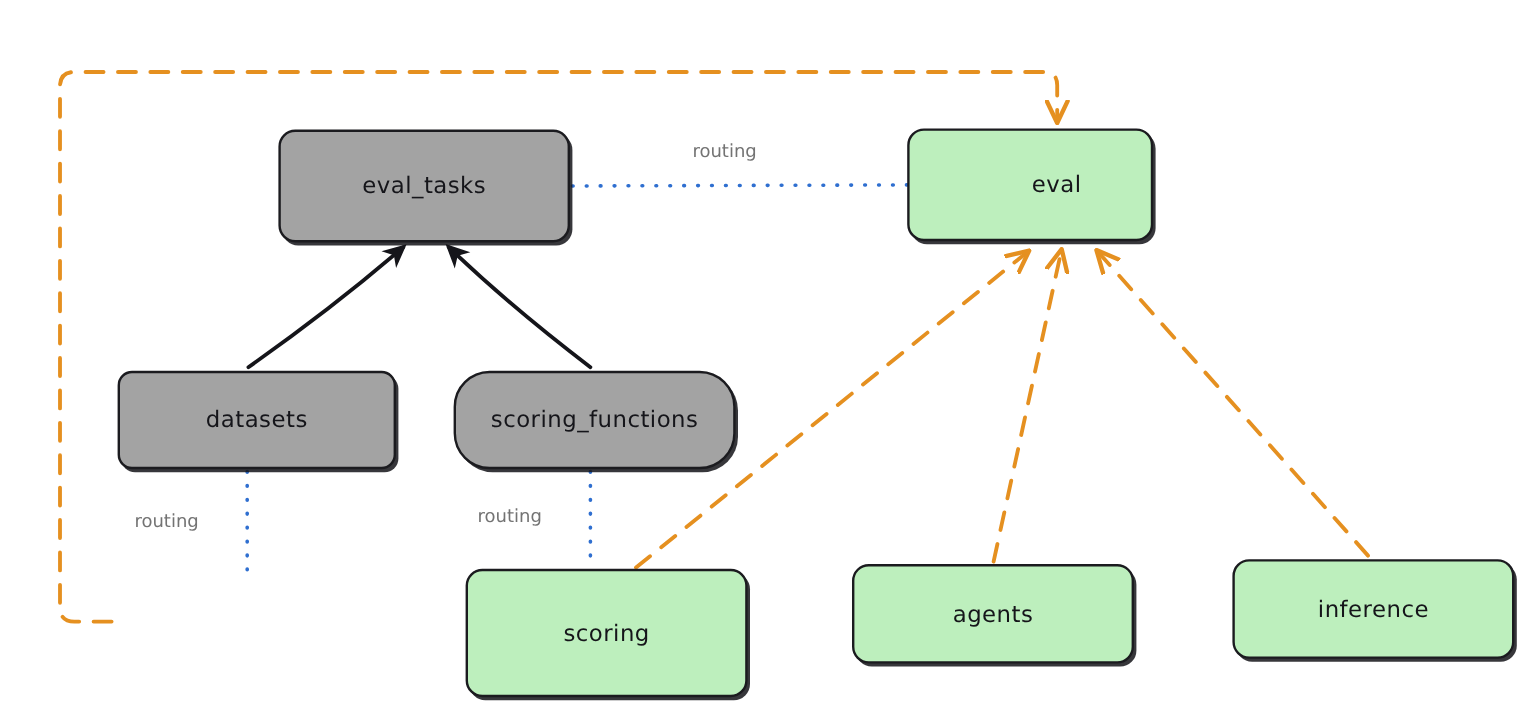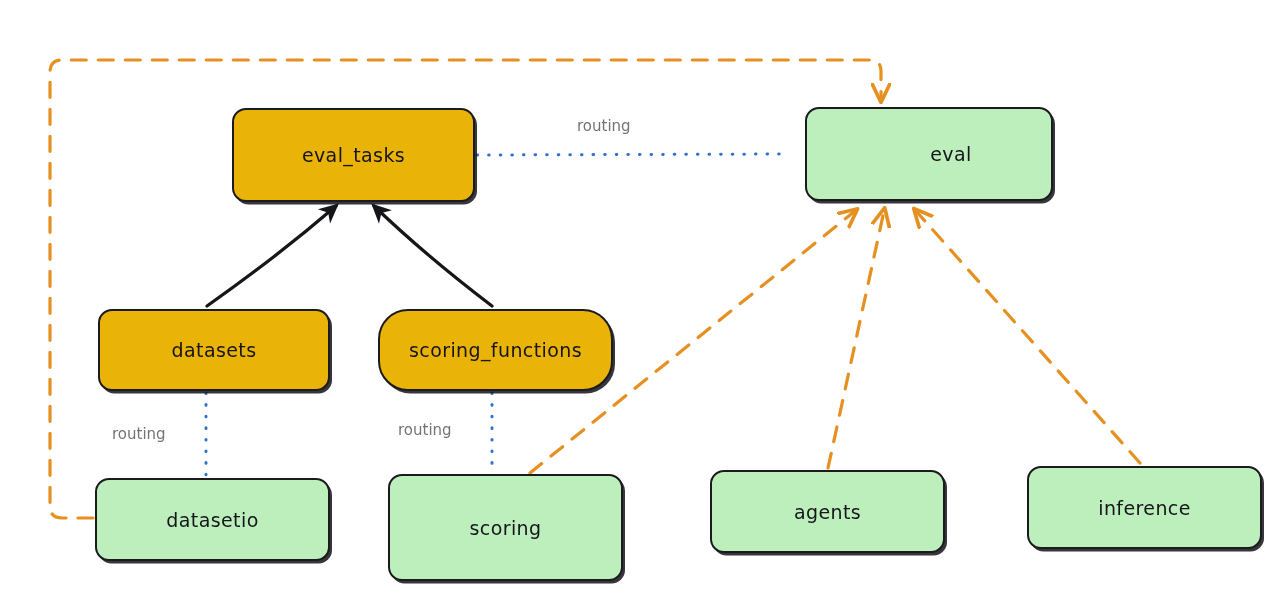--- a/index.html
+++ b/index.html
@@ -31,21 +31,21 @@
     border-radius: 14px;
     display: flex;
     align-items: center;
     justify-content: center;
     font-family: "DejaVu Sans", sans-serif;
     font-size: 19px;
     color: #15151a;
     letter-spacing: 0.4px;
     box-shadow: 2.5px 3px 0 -0.5px rgba(20,20,25,0.85);
   }
-  .node.blue  { background: #eab308; }
+  .node.blue  { background: #a3a3a3; }
   .node.green { background: #bdefbd; }
   .node-label {
     pointer-events: none;
     white-space: nowrap;
   }
   .edge-label {
     position: absolute;
     font-family: "DejaVu Sans", sans-serif;
     font-size: 15px;
     color: #737373;
@@ -83,35 +83,32 @@
 
     <path d="M 828 468 L 884 211" fill="none" stroke="#e59020" stroke-width="3.2" stroke-linecap="round" stroke-dasharray="15 12" marker-end="url(#arrow-orange)"></path>
 
     <path d="M 1140 463 L 916 211" fill="none" stroke="#e59020" stroke-width="3.2" stroke-linecap="round" stroke-dasharray="15 12" marker-end="url(#arrow-orange)"></path>
   </svg>
 
   <div class="node blue" style="left:232px; top:108px; width:243px; height:94px;">
     <span class="node-label">eval_tasks</span>
   </div>
 
-  <div class="node green" style="left:805px; top:107px; width:248px; height:94px;padding-left:44px;">
+  <div class="node green" style="left:756px; top:107px; width:205px; height:94px;padding-left:44px;">
     <span class="node-label">eval</span>
   </div>
 
-  <div class="node blue" style="left:98px; top:309px; width:232px; height:82px;">
+  <div class="node blue" style="left:98px; top:309px; width:232px; height:82px;border-radius:12px;">
     <span class="node-label">datasets</span>
   </div>
 
   <div class="node blue" style="left:378px; top:309px; width:235px; height:82px;border-radius:30px;">
     <span class="node-label">scoring_functions</span>
   </div>
 
-  <div class="node green" style="left:95px; top:478px; width:235px; height:83px;">
-    <span class="node-label">datasetio</span>
-  </div>
 
   <div class="node green" style="left:388px; top:474px; width:235px; height:107px;">
     <span class="node-label">scoring</span>
   </div>
 
   <div class="node green" style="left:710px; top:470px; width:235px; height:83px;justify-content:center;">
     <span class="node-label">agents</span>
   </div>
 
   <div class="node green" style="left:1027px; top:466px; width:235px; height:83px;">

